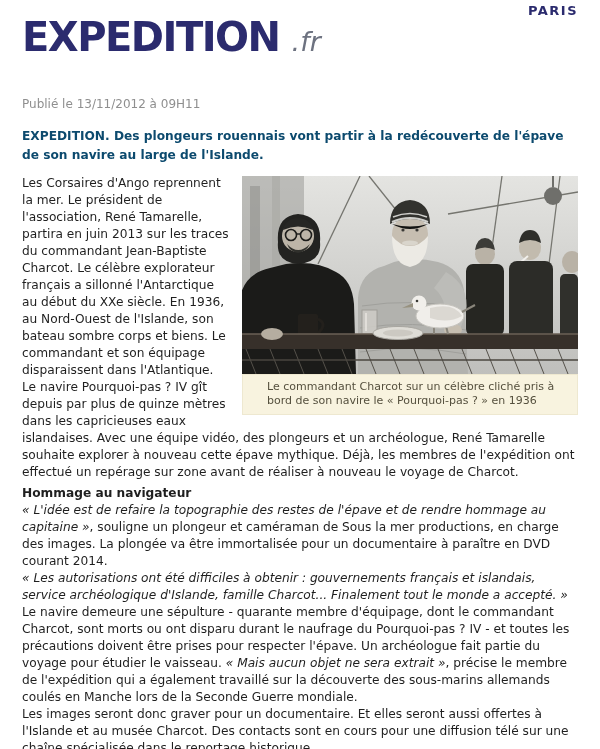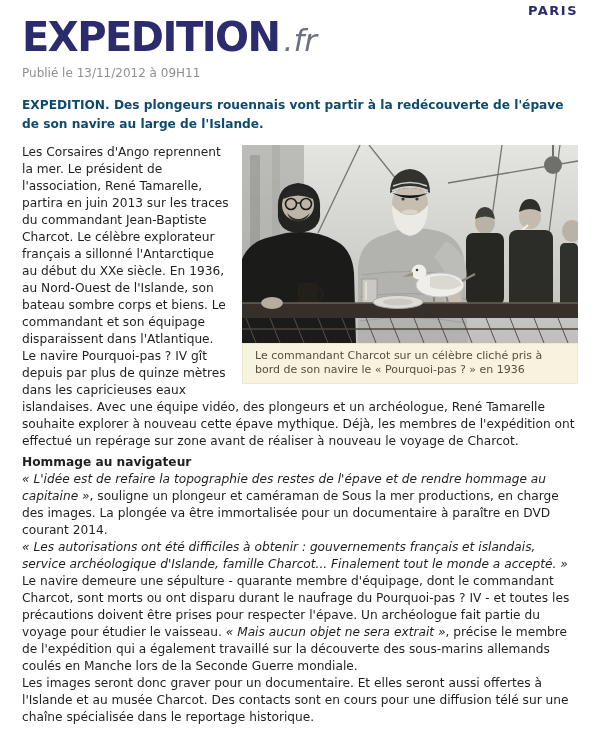--- a/index.html
+++ b/index.html
@@ -14,30 +14,30 @@
   .masthead{cursor:pointer;}
   .logo-paris{
     font-size:13px;font-weight:bold;color:#2b2b6e;
     letter-spacing:1.5px;margin-left:7px;line-height:13px;text-align:right;
   }
   .logo-main{
     font-size:40px;font-weight:bold;color:#2b2b6e;
     letter-spacing:-1.5px;line-height:40px;
   }
   .logo-fr{
-    font-style:italic;font-weight:normal;font-size:31px;
-    color:#6d7280;letter-spacing:0;margin-left:4px;
+    font-style:italic;font-weight:normal;font-size:27px;
+    color:#6d7280;letter-spacing:0;margin-left:12px;
   }
 
   h1.article-title{
     margin:14px 0 0 0;font-size:20px;line-height:24px;
     font-weight:bold;color:#1563a8;
   }
   .published{
-    margin-top:6px;font-size:12px;line-height:15px;color:#8f8f8f;
+    margin-top:35px;font-size:12px;line-height:15px;color:#8f8f8f;
   }
   .lead{
     margin-top:15px;font-size:12.2px;line-height:19px;font-weight:bold;color:#0c4a6e;
   }
   .article-body{
     margin-top:10px;font-size:12.2px;line-height:17px;color:#1f1f1f;
   }
   .article-body p{margin:0;}
   .para{margin:0;}
   .gap-top{margin-top:15px;}
@@ -45,21 +45,21 @@
     clear:both;font-weight:bold;margin-top:4px;line-height:17px;
   }
 
   
   figure.article-photo{
     float:right;width:336px;margin:1px 0 8px 13px;padding:0;
   }
   figure.article-photo svg{display:block;width:336px;height:198px;}
   figcaption.photo-caption{
     background:#f8f3df;border:1px solid #eee8d0;
-    padding:5px 8px 6px 12px;
+    padding:5px 8px 6px 24px;
     font-size:11px;line-height:14px;color:#55503e;
   }
 </style>
 </head>
 <body>
 
 <div class="page">
 
   <div class="masthead">
     <div class="logo-paris">PARIS</div>

